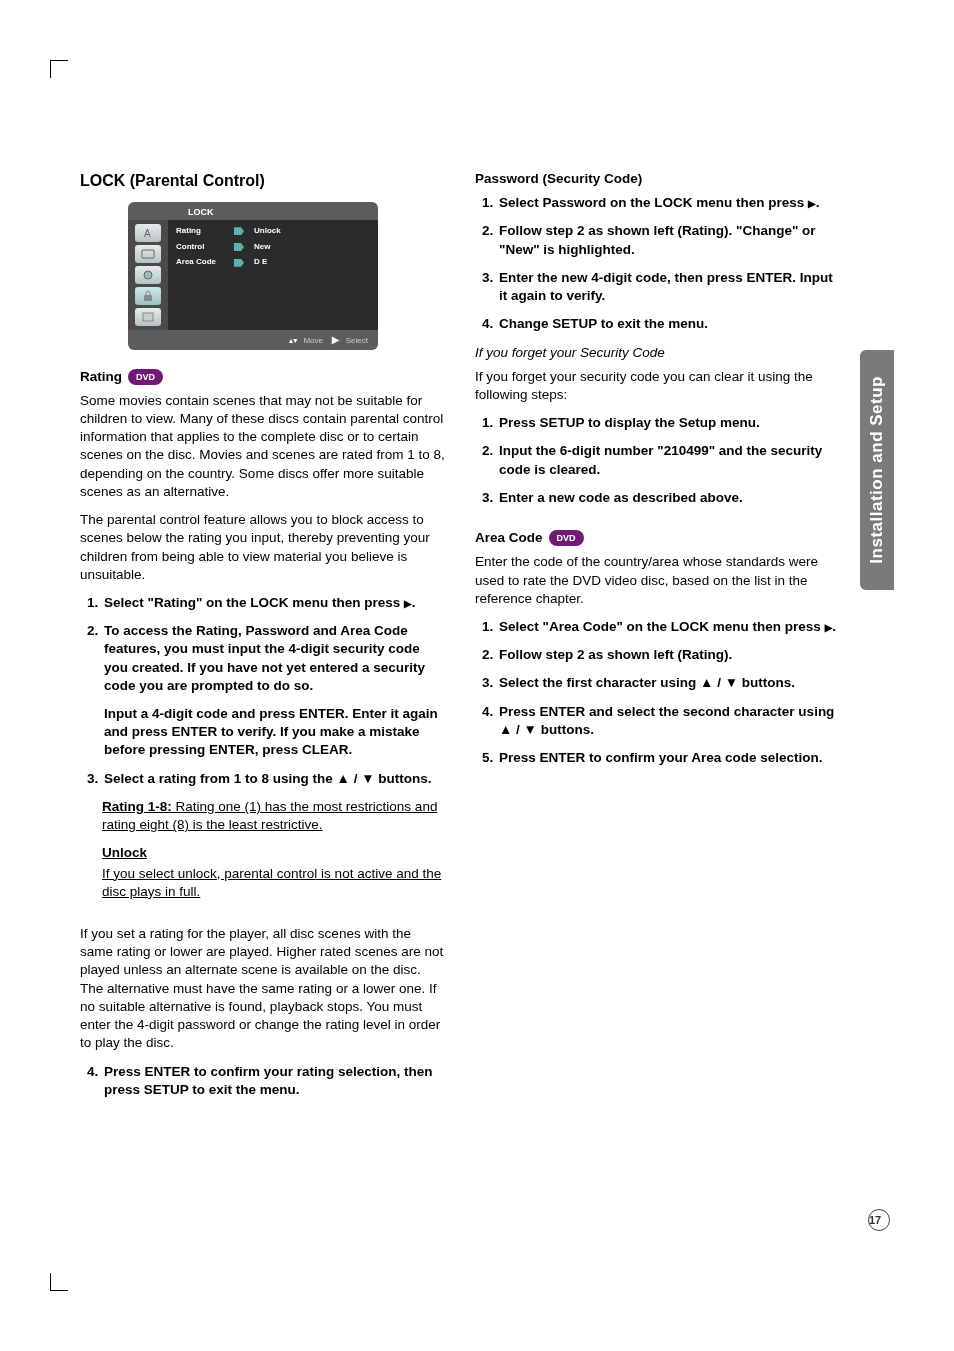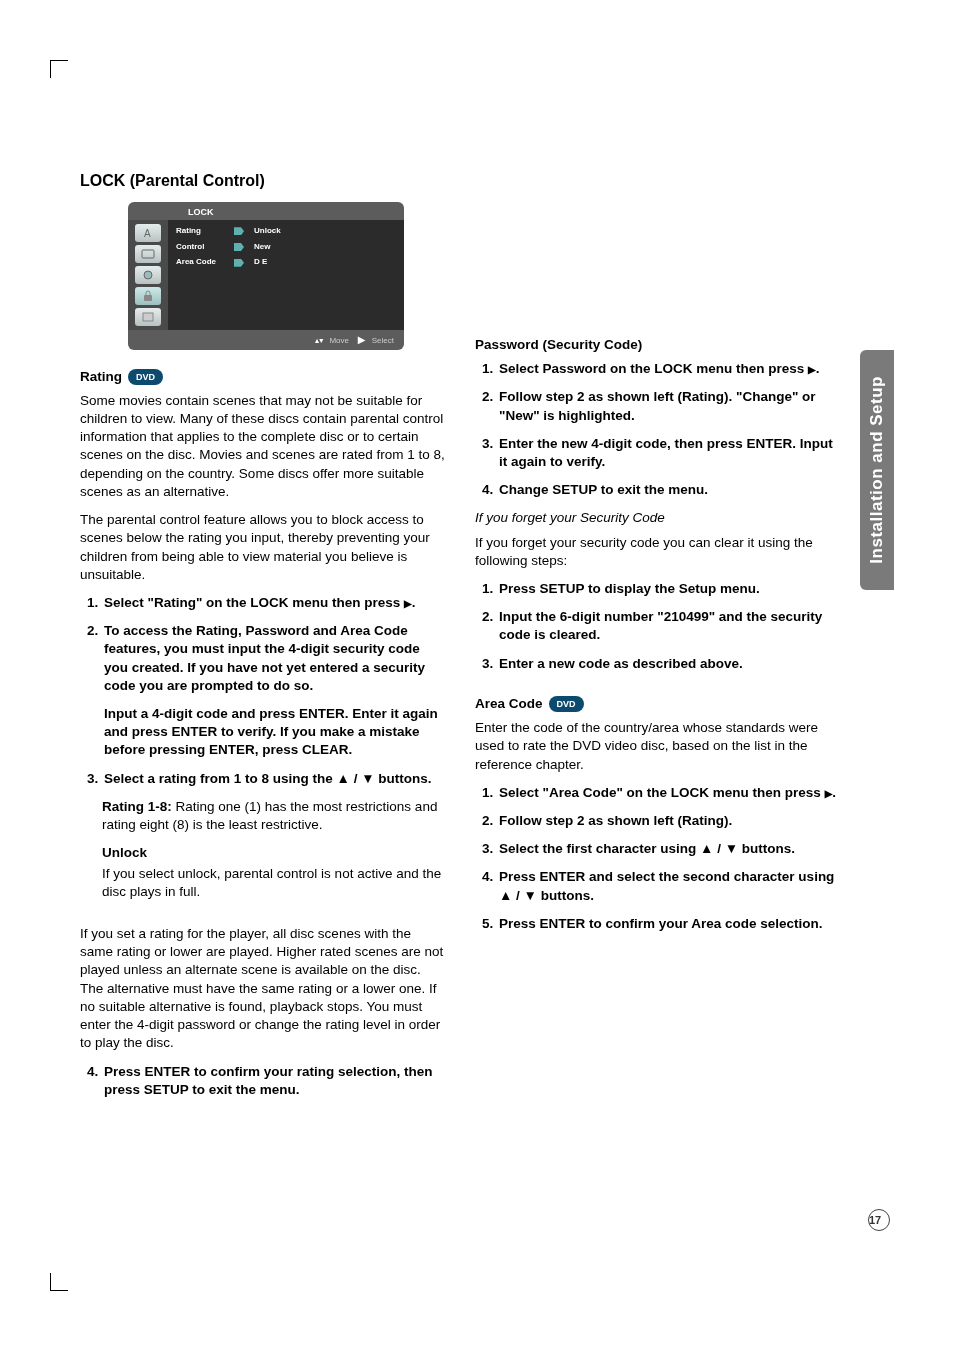--- a/index.html
+++ b/index.html
@@ -20,46 +20,45 @@
   }
   .crop-tl { top: 60px; left: 50px; border-left: 1px solid #000; border-top: 1px solid #000; }
   .crop-bl { bottom: 60px; left: 50px; border-left: 1px solid #000; border-bottom: 1px solid #000; }
   .page {
     position: absolute;
     top: 170px;
     left: 80px;
     width: 760px;
     display: flex;
     gap: 30px;
-    align-items: center;
   }
   .col { flex: 1; font-size: 13.5px; line-height: 1.35; }
   h2 { font-size: 16px; font-weight: bold; margin: 0 0 10px 0; }
   .subhead { font-weight: bold; font-size: 13.5px; margin: 6px 0 6px 0; display: inline-flex; align-items: center; gap: 6px; }
   .dvd-pill {
     display: inline-flex;
     align-items: center;
     justify-content: center;
-    background: #0c4a6e;
+    background: #701a75;
     color: #fff;
     font-size: 9px;
     font-weight: bold;
     border-radius: 9px;
     padding: 2px 8px;
   }
   p { margin: 0 0 10px 0; }
   ol { margin: 0 0 10px 0; padding-left: 22px; }
   ol li { margin-bottom: 10px; padding-left: 2px; font-weight: bold; }
-  .indent { margin-left: 22px; margin-bottom: 10px; }
+  .indent { margin-left: 22px; margin-bottom: 10px; text-decoration: underline; }
   .italic { font-style: italic; }
   .bold { font-weight: bold; }
 
   
   .osd {
-    width: 276px;
+    width: 250px;
     margin: 0 0 12px 48px;
     font-family: Arial, sans-serif;
     color: #fff;
   }
   .osd-top {
     background: #5c5c5c;
     border-radius: 6px 6px 0 0;
     padding: 4px 0 2px 60px;
     font-size: 9px;
     font-weight: bold;

